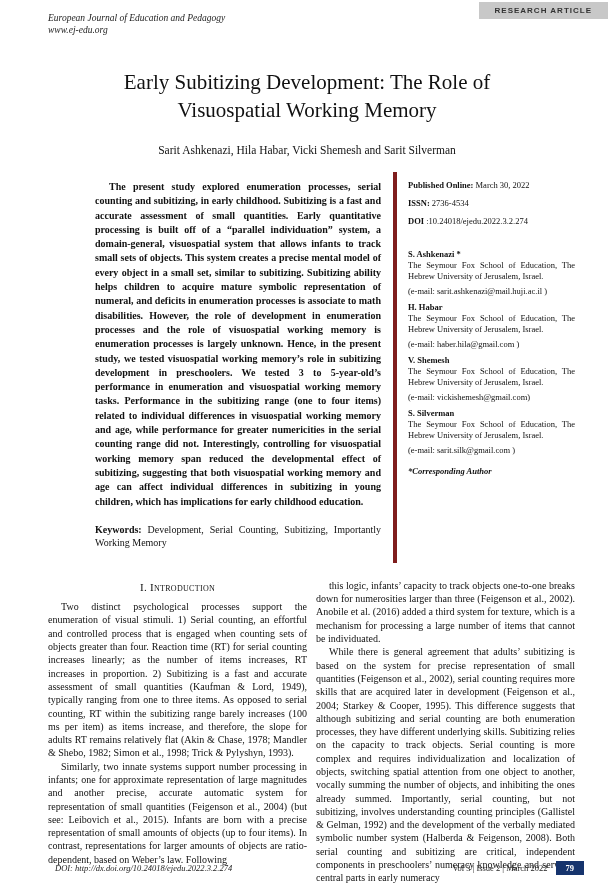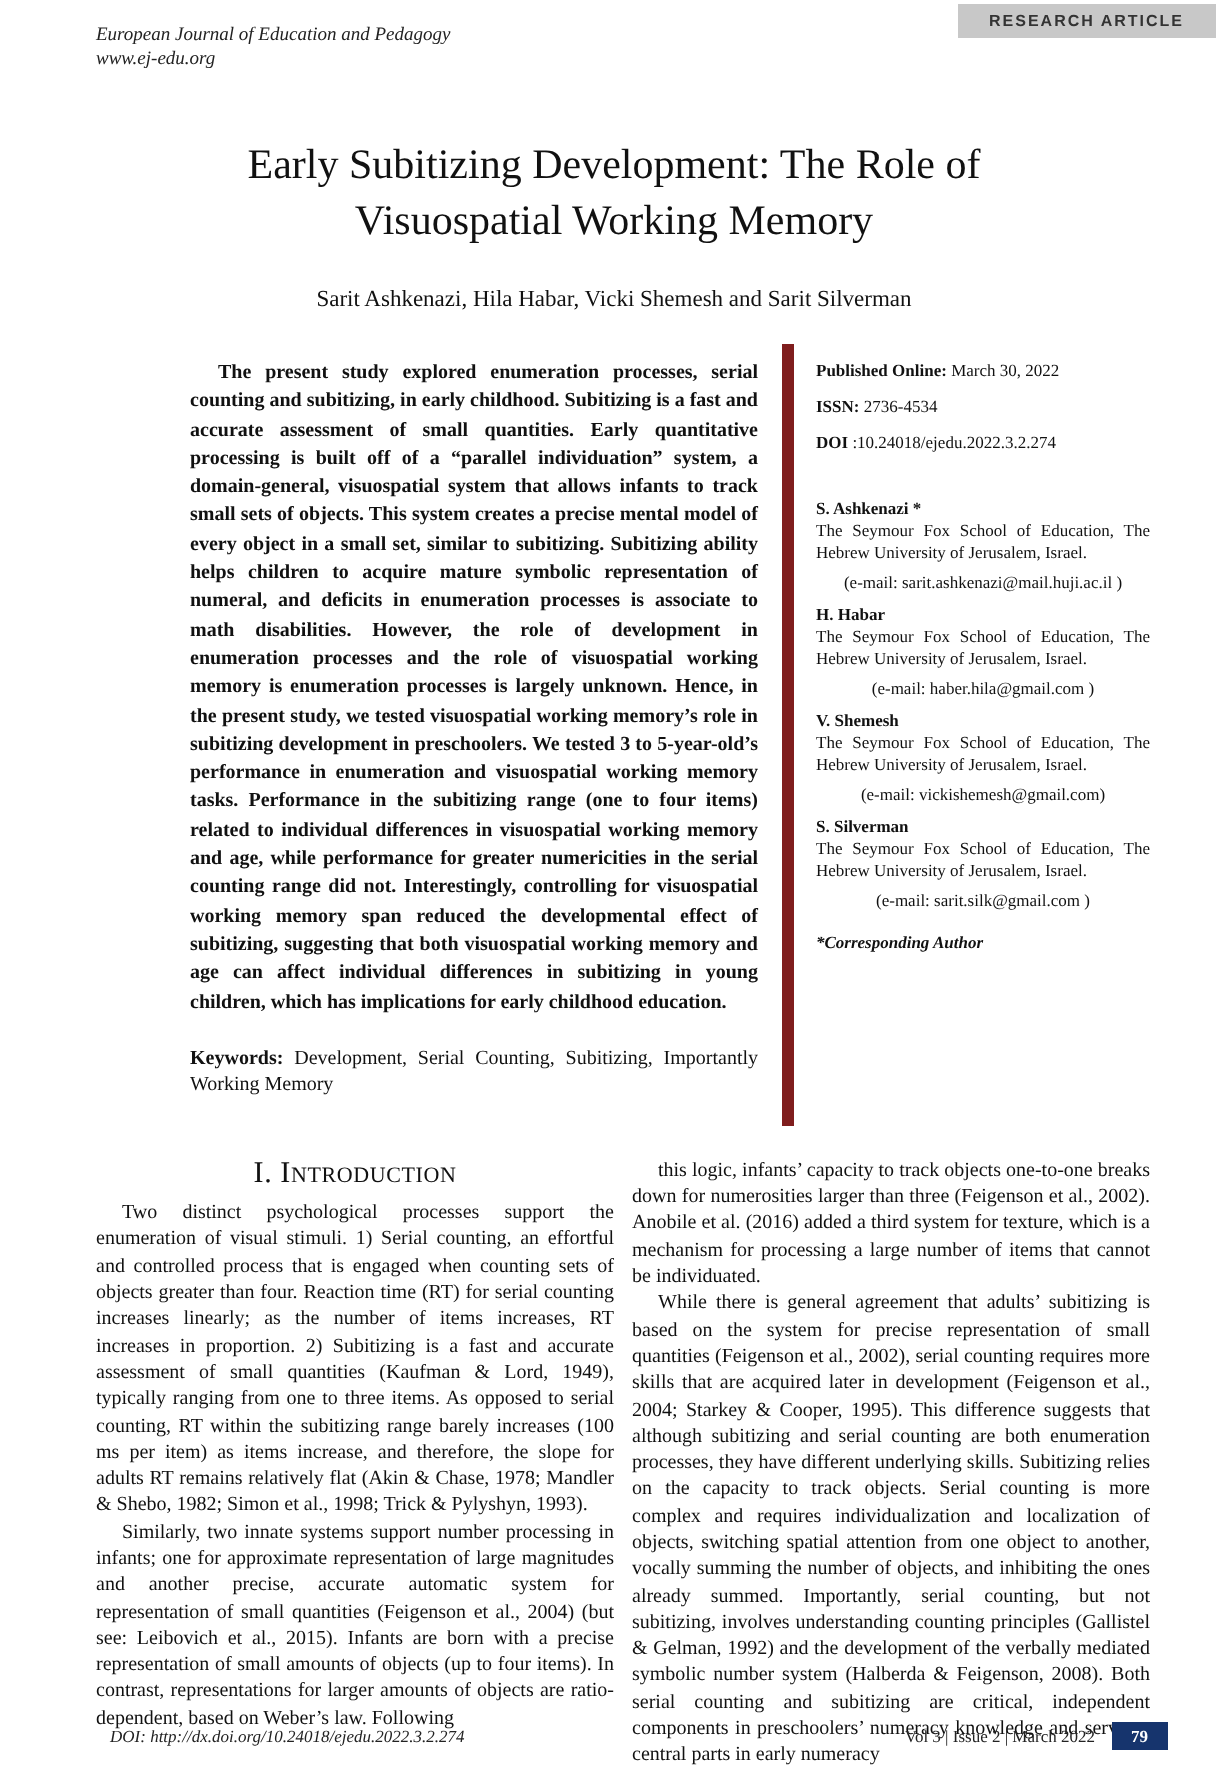--- a/index.html
+++ b/index.html
@@ -40,46 +40,46 @@
   }
   .abstract-label{
     background:var(--teal,#2b5c6c);color:#fff;
     font-weight:bold;font-style:italic;font-size:10.5px;
     padding:4px 10px 0 10px;height:21px;
   }
   .abstract-strip{flex:1;background:var(--band,#d9e7ee);}
   
   .abstract-section{display:flex;margin:0 39px 0 75px;}
   .abstract-left{
-    width:322px;border-right:6px solid #7f1d1d;
+    width:322px;border-right:4px solid #7f1d1d;
     padding:8px 12px 14px 20px;
   }
   .abstract-text{
     font-size:10px;font-weight:bold;line-height:14.3px;
     text-align:justify;text-indent:14px;color:#111;
   }
   .keywords{margin-top:14px;font-size:10px;line-height:13px;text-align:justify;color:#111;}
   .keywords .kw-label{font-weight:bold;}
   .sidebar{flex:1;padding:8px 0 0 11px;font-size:8.5px;line-height:11px;color:#111;}
   .meta-row{margin-bottom:7px;}
   .meta-row .meta-label{font-weight:bold;}
   .sidebar-authors{margin-top:22px;}
   .author-block{margin-bottom:2px;}
   .author-name{font-weight:bold;}
   .author-affil{text-align:justify;}
-  .author-email{margin:4px 0 5px 0;text-align:center;}
+  .author-email{margin:4px 0 5px 0;}
   .corresponding{margin-top:10px;font-weight:bold;font-style:italic;}
   
   .body-columns{
     display:flex;gap:9px;
     padding:16px 39px 0 48px;
   }
   .col{width:259px;font-size:10px;line-height:13.3px;text-align:justify;color:#111;}
   .section-heading{
-    text-align:center;font-variant:small-caps;font-size:15px;
+    text-align:center;font-variant:small-caps;font-size:11px;
     margin:2px 0 6px 0;letter-spacing:.3px;
   }
   .col p{text-indent:13px;}
   
   .footer{
     position:absolute;left:55px;right:30px;bottom:10px;
     display:flex;justify-content:space-between;align-items:center;
     font-size:8.5px;color:#222;
   }
   .footer-doi{font-style:italic;}

